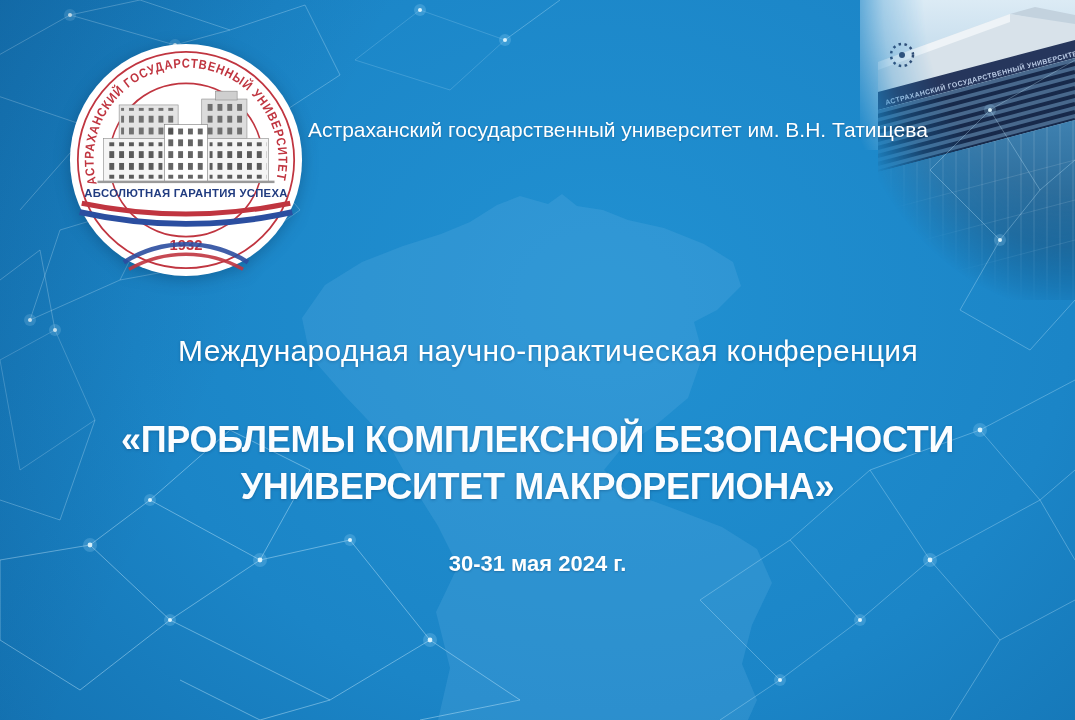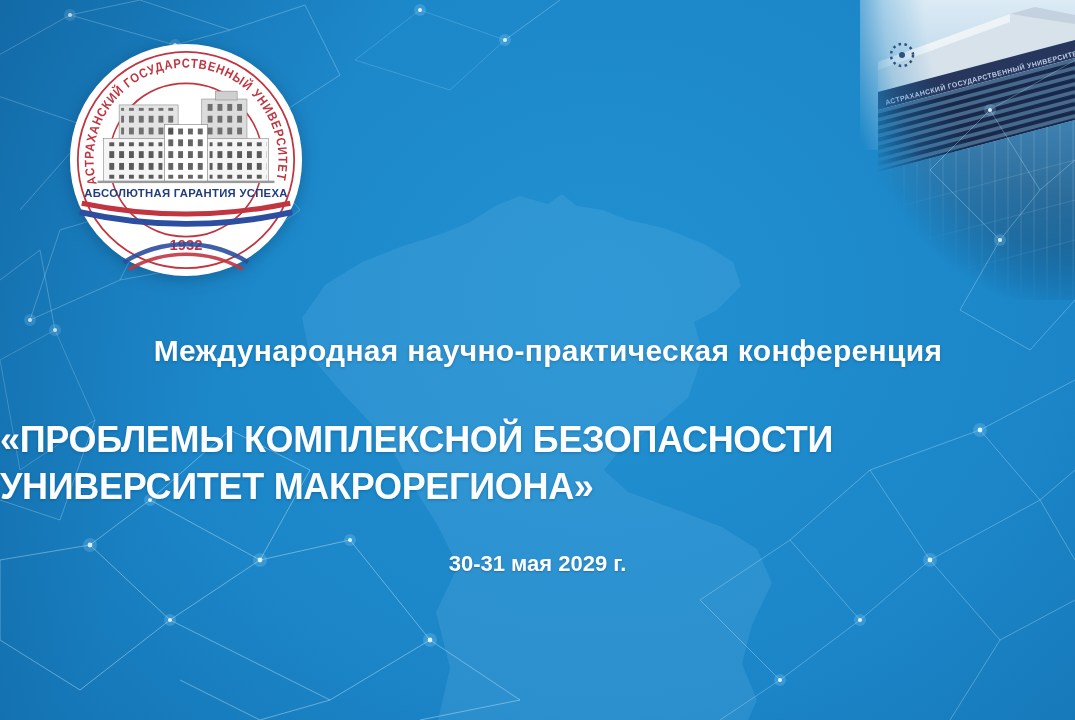--- a/index.html
+++ b/index.html
@@ -30,26 +30,26 @@
     position:absolute;left:68px;top:42px;width:236px;height:236px;
     filter:drop-shadow(0 3px 8px rgba(0,30,60,0.3));
   }
   .org{
     position:absolute;left:308px;top:112px;width:700px;
     color:#ffffff;font-size:21px;line-height:35px;font-weight:normal;
     text-shadow:0 1px 2px rgba(0,40,80,0.3);
   }
   .conf-type{
     position:absolute;left:0;right:0;top:334px;text-align:center;
-    color:#ffffff;font-size:30px;font-weight:bold;letter-spacing:0.3px;
+    color:#ffffff;font-size:30px;font-weight:normal;letter-spacing:0.3px;
     text-shadow:0 1px 3px rgba(0,40,80,0.3);
     padding-left:21px;
   }
   .title{
-    position:absolute;left:0;right:0;top:416px;text-align:left;
+    position:absolute;left:0;right:0;top:416px;text-align:center;
     color:#fbfdff;font-size:36px;font-weight:bold;line-height:47px;letter-spacing:-0.3px;
     text-shadow:0 1px 3px rgba(0,40,80,0.3);
   }
   .date{
     position:absolute;left:0;right:0;top:551px;text-align:center;
     color:#ffffff;font-size:22px;font-weight:bold;
     text-shadow:0 1px 2px rgba(0,40,80,0.3);
   }
 </style>
 </head>
@@ -220,22 +220,23 @@
     <text x="120" y="158" text-anchor="middle" font-size="11.5" font-weight="bold" fill="#213c80" letter-spacing="0.3">АБСОЛЮТНАЯ ГАРАНТИЯ УСПЕХА</text>
     <path d="M 14 164 Q 120 186 226 164" fill="none" stroke="#c03540" stroke-width="5"></path>
     <path d="M 12 173 Q 120 197 228 173" fill="none" stroke="#2b4ea0" stroke-width="6"></path>
     <text x="120" y="212" text-anchor="middle" font-size="15" font-weight="bold" fill="#c03540">1932</text>
     <path d="M 56.8 224 A 118 118 0 0 1 183 224" fill="none" stroke="#2b4ea0" stroke-width="4.5" opacity="0.9"></path>
     <path d="M 62 231 A 118 118 0 0 1 178 231" fill="none" stroke="#c03540" stroke-width="3.5" opacity="0.9"></path>
   </svg>
 </div>
 
 <div class="org">
+  <div>Астраханский государственный университет им. В.Н. Татищева</div>
 </div>
 
 <div class="conf-type">Международная научно-практическая конференция</div>
 
 <div class="title">
   <div>«ПРОБЛЕМЫ КОМПЛЕКСНОЙ БЕЗОПАСНОСТИ</div>
   <div>УНИВЕРСИТЕТ МАКРОРЕГИОНА»</div>
 </div>
 
-<div class="date">30-31 мая 2029 г.</div>
+<div class="date">30-31 мая 2024 г.</div>
 
 </body></html>

